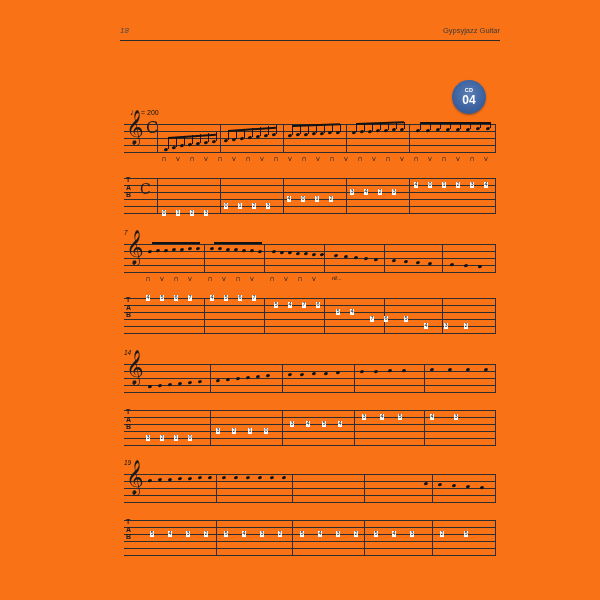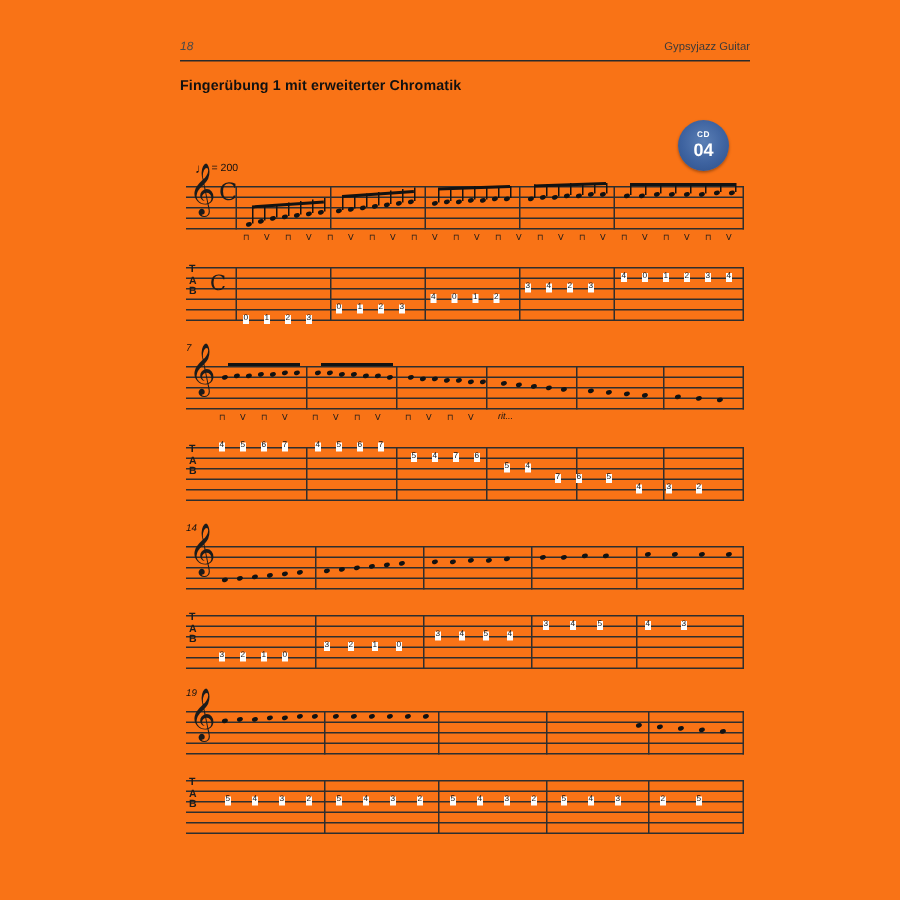--- a/index.html
+++ b/index.html
@@ -268,21 +268,20 @@
 <body>
 
 <div class="page">
 
   <div class="header">
     <span class="page-num">18</span>
     <span class="book-title">Gypsyjazz Guitar</span>
   </div>
   <div class="header-rule"></div>
 
-  <div class="exercise-title">Fingerübung 1 mit erweiterter Chromatik</div>
 
   <div class="cd-badge">
     <span class="cd-label">CD</span>
     <span class="cd-number">04</span>
   </div>
 
   <div class="system sys1">
     <div class="tempo">
       <span class="note-glyph">♩</span>
       <span>= 200</span>

